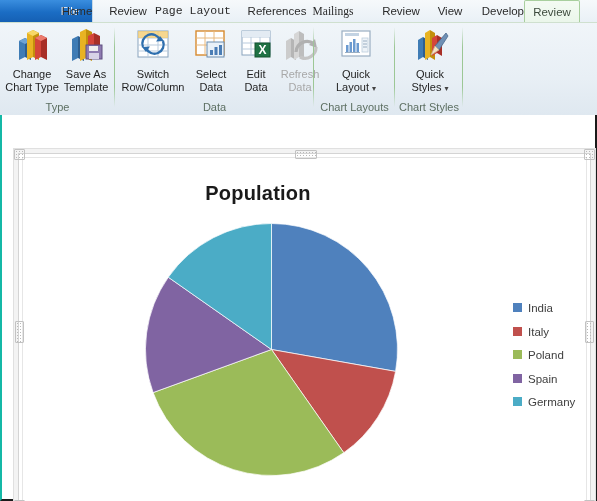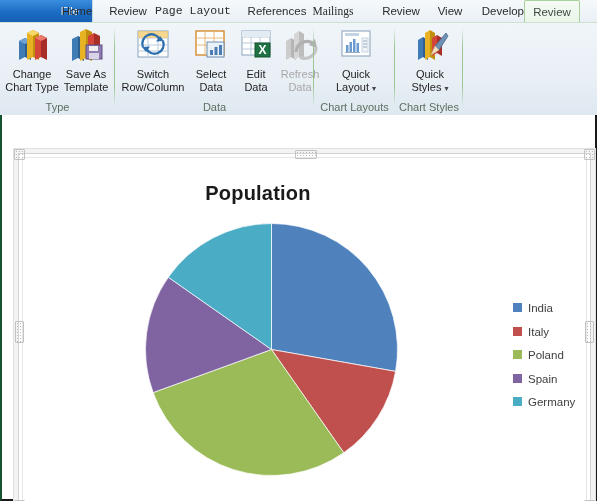--- a/index.html
+++ b/index.html
@@ -65,21 +65,21 @@
     display:block;font-size:11px;color:#1f1f1f;line-height:12.5px;
     white-space:pre-line;
   }
   .btn.disabled .lbl{color:#a8a8a8;}
   .ico{display:block;margin:0 auto 3px auto;}
   .carat{font-size:8px;color:#444;}
   
   #doc{
     position:absolute;left:0;top:115px;width:597px;height:386px;
     background:#ffffff;
-    border-left:2px solid #14532d;
+    border-left:2px solid #14b8a6;
     border-right:2px solid #1a1a1a;
     border-bottom:2px solid #1a1a1a;
     box-sizing:border-box;
   }
   
   #chartobj{
     position:absolute;left:16px;top:38px;width:573px;height:354px;
     background:#ffffff;
     border:1px solid #d4d4d4;
     box-sizing:border-box;

